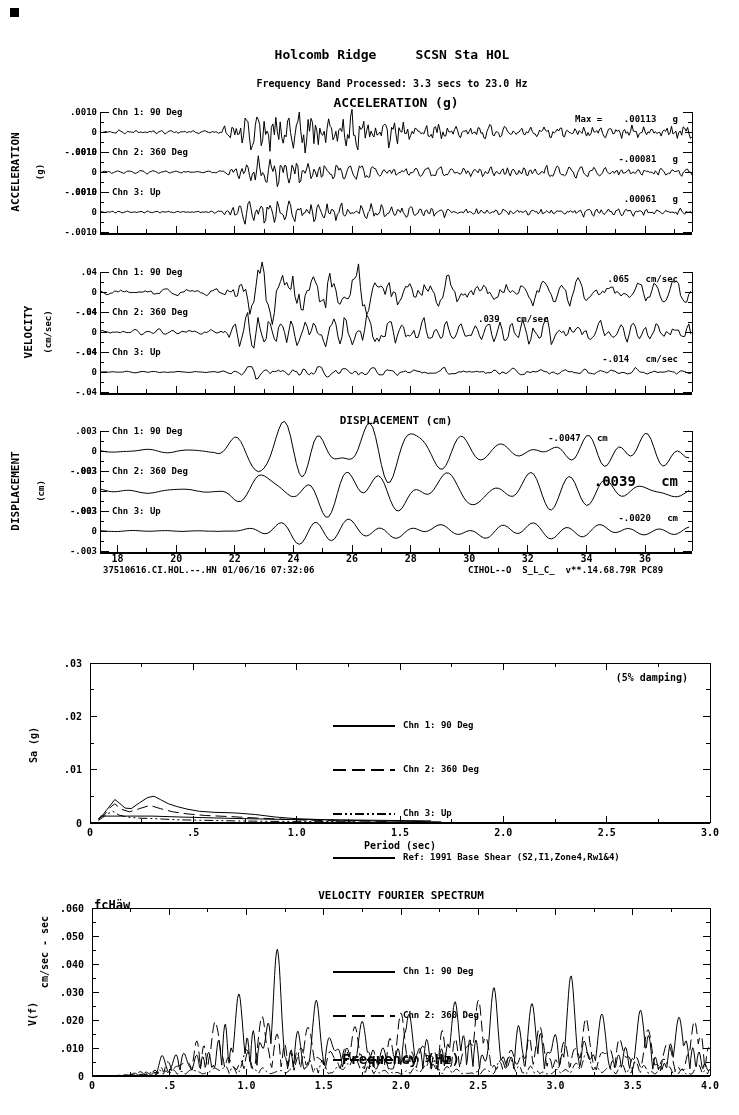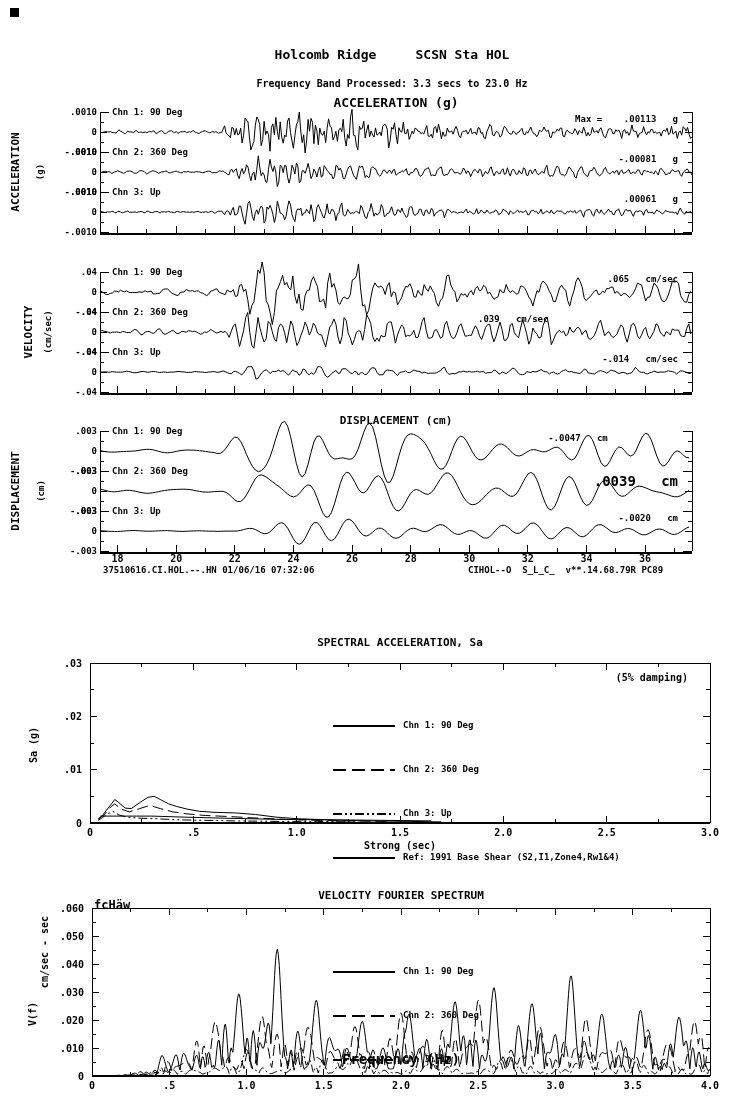--- a/index.html
+++ b/index.html
@@ -35,42 +35,41 @@
   <div class="t b rot" style="left:16px;top:172px;font-size:11px">ACCELERATION</div>
   <div class="t b rot" style="left:41px;top:172px;font-size:9px">(g)</div>
   <div class="t b rot" style="left:29px;top:332px;font-size:11px">VELOCITY</div>
   <div class="t b rot" style="left:49px;top:332px;font-size:9px">(cm/sec)</div>
   <div class="t b rot" style="left:16px;top:491px;font-size:11px">DISPLACEMENT</div>
   <div class="t b rot" style="left:42px;top:491px;font-size:9px">(cm)</div>
 
   <div class="t b" style="left:103px;top:566px;font-size:9px">37510616.CI.HOL.--.HN 01/06/16 07:32:06</div>
   <div class="t b" style="left:468px;top:566px;font-size:9px">CIHOL--O  S_L_C_  v**.14.68.79R PC89</div>
 
-  <div class="t b c" style="left:90px;top:637px;width:620px;font-size:11px">SPECTRAL ACCELERATION, Sa</div>
   <div class="t b" style="left:488px;top:672px;width:200px;text-align:right;font-size:10px">(5% damping)</div>
   <div class="t" style="left:333px;top:686px">
     <div class="legend-row">
       <span class="legend-line"></span>
       <span>Chn 1: 90 Deg</span>
     </div>
     <div class="legend-row">
       <span class="legend-line longdash"></span>
       <span>Chn 2: 360 Deg</span>
     </div>
     <div class="legend-row">
       <span class="legend-line dashdotdot"></span>
       <span>Chn 3: Up</span>
     </div>
     <div class="legend-row">
       <span class="legend-line"></span>
       <span>Ref: 1991 Base Shear (S2,I1,Zone4,Rw1&amp;4)</span>
     </div>
   </div>
   <div class="t b rot" style="left:33px;top:745px;font-size:10px">Sa (g)</div>
-  <div class="t b c" style="left:90px;top:840px;width:620px;font-size:10px">Strong (sec)</div>
+  <div class="t b c" style="left:90px;top:840px;width:620px;font-size:10px">Period (sec)</div>
 
   <div class="t b c" style="left:92px;top:890px;width:618px;font-size:11px">VELOCITY FOURIER SPECTRUM</div>
   <div class="t b" style="left:94px;top:899px;font-size:12px">fcHäw</div>
   <div class="t" style="left:333px;top:932px">
     <div class="legend-row">
       <span class="legend-line"></span>
       <span>Chn 1: 90 Deg</span>
     </div>
     <div class="legend-row">
       <span class="legend-line longdash"></span>

